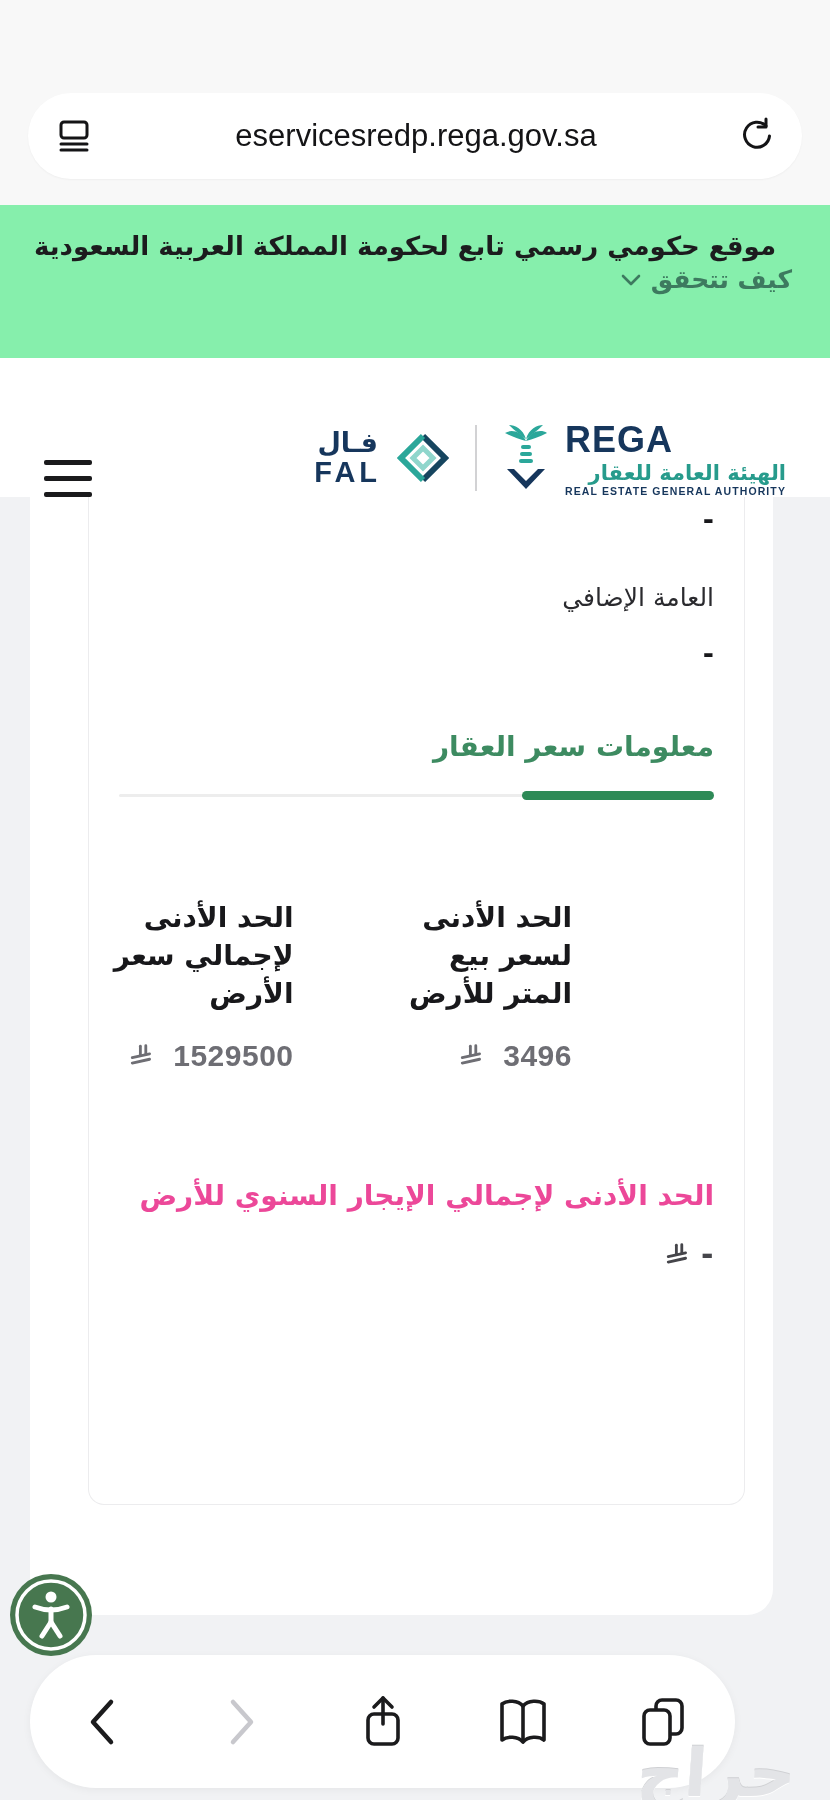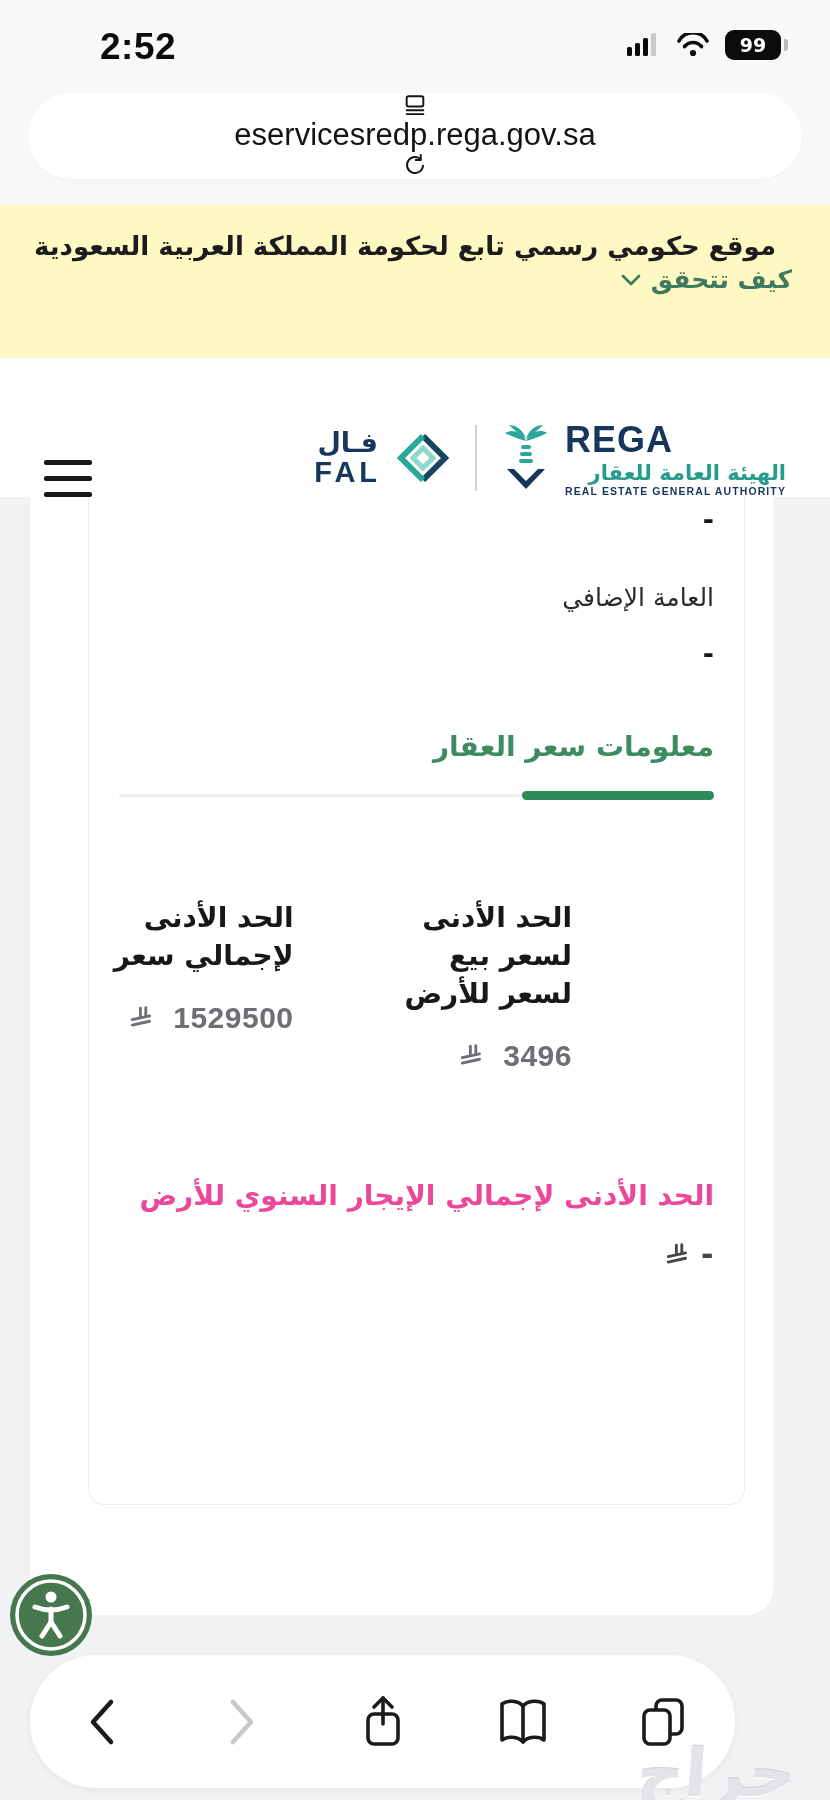--- a/index.html
+++ b/index.html
@@ -12,25 +12,25 @@
   .status-bar{position:absolute;left:0;top:0;width:830px;height:80px;}
   .status-time{position:absolute;left:100px;top:26px;font-size:37px;font-weight:bold;color:#0b0b0c;letter-spacing:.5px;}
   .status-icons{position:absolute;right:42px;top:30px;display:flex;align-items:center;gap:15px;}
   .battery{position:relative;width:56px;height:30px;background:#0c0c0d;border-radius:9px;
            display:flex;align-items:center;justify-content:center;}
   .battery span{color:#fff;font-size:19px;font-weight:bold;}
   .battery-nub{width:4px;height:12px;background:#bcbcbf;border-radius:0 3px 3px 0;margin-left:-12px;}
 
   .url-row{position:absolute;left:0;top:93px;width:830px;height:90px;}
   .url-pill{position:absolute;left:28px;right:28px;top:0;height:86px;background:#ffffff;border-radius:43px;
-            display:flex;align-items:center;padding:0 26px;box-sizing:border-box;box-shadow:0 1px 2px rgba(0,0,0,.04);flex-direction:column;}
+            display:flex;align-items:center;padding:0 26px;box-sizing:border-box;box-shadow:0 1px 2px rgba(0,0,0,.04);}
   .url-text{flex:1;text-align:center;font-size:31px;color:#141416;}
 
   
-  .gov-banner{position:absolute;left:0;top:205px;width:830px;height:153px;background:#fef9c3;box-sizing:border-box;
+  .gov-banner{position:absolute;left:0;top:205px;width:830px;height:153px;background:#86efac;box-sizing:border-box;
               padding:26px 38px 0 38px;}
   .gov-row1{direction:rtl;display:flex;align-items:center;gap:16px;}
   .gov-text{font-size:26px;font-weight:600;color:#1c1c1e;white-space:nowrap;}
   .gov-row2{direction:rtl;display:flex;align-items:center;gap:10px;margin-top:4px;color:#3d7a5f;}
   .verify-label{font-size:25px;font-weight:600;color:#3d7a5f;}
 
   
   .site-header{position:absolute;left:0;top:358px;width:830px;height:139px;background:#ffffff;
                display:flex;align-items:flex-end;box-sizing:border-box;padding:0 44px;}
   .hamburger{display:flex;flex-direction:column;gap:11px;width:48px;cursor:pointer;}
@@ -83,40 +83,20 @@
              text-shadow:0 1px 0 #ffffff, 0 -1px 0 #cfd0d3;transform:skewX(-4deg);}
 
   svg{display:block;}
 </style>
 </head>
 <body>
 
 <div class="frame">
 
   <div class="chrome-top">
-    <div class="status-bar">
-      <div class="status-time latin">2:52</div>
-      <div class="status-icons">
-        <svg width="34" height="24" viewBox="0 0 34 24">
-          <rect x="0" y="14" width="5" height="9" rx="1.5" fill="#0c0c0d"></rect>
-          <rect x="8" y="10" width="5" height="13" rx="1.5" fill="#0c0c0d"></rect>
-          <rect x="16" y="5" width="5" height="18" rx="1.5" fill="#0c0c0d"></rect>
-          <rect x="24" y="0" width="5" height="23" rx="1.5" fill="#c9c9cb"></rect>
-        </svg>
-        <svg width="34" height="24" viewBox="0 0 34 24">
-          <path d="M3 8 A16 16 0 0 1 31 8" fill="none" stroke="#0c0c0d" stroke-width="3.6" stroke-linecap="round"></path>
-          <path d="M8.5 13.5 A11 11 0 0 1 25.5 13.5" fill="none" stroke="#0c0c0d" stroke-width="3.6" stroke-linecap="round"></path>
-          <circle cx="17" cy="20" r="3.1" fill="#0c0c0d"></circle>
-        </svg>
-        <div class="battery">
-          <span>99</span>
-        </div>
-        <div class="battery-nub"></div>
-      </div>
-    </div>
 
     <div class="url-row">
       <div class="url-pill">
         <svg width="40" height="38" viewBox="0 0 40 38">
           <rect x="7" y="5" width="26" height="16" rx="3" fill="none" stroke="#141416" stroke-width="3"></rect>
           <line x1="7" y1="27" x2="33" y2="27" stroke="#141416" stroke-width="3" stroke-linecap="round"></line>
           <line x1="7" y1="33" x2="33" y2="33" stroke="#141416" stroke-width="3" stroke-linecap="round"></line>
         </svg>
         <div class="url-text latin">eservicesredp.rega.gov.sa</div>
         <svg width="38" height="40" viewBox="0 0 38 40">
@@ -194,34 +174,35 @@
 
         <div class="progress">
           <div class="progress-track"></div>
           <div class="progress-fill"></div>
         </div>
 
         <div class="cols">
           <div class="col col-a">
             <div class="col-line">الحد الأدنى</div>
             <div class="col-line">لسعر بيع</div>
-            <div class="col-line">لسعر للأرض</div>
+            <div class="col-line">المتر للأرض</div>
             <div class="value-row">
               <span class="value-num latin">3496</span>
               <svg width="26" height="26" viewBox="0 0 24 24">
                 <path d="M3 13.5 L19 10" fill="none" stroke="#6e6e74" stroke-width="2.6" stroke-linecap="round"></path>
                 <path d="M3 18.5 L19 15" fill="none" stroke="#6e6e74" stroke-width="2.6" stroke-linecap="round"></path>
                 <path d="M10.5 3 L10.5 11.5" fill="none" stroke="#6e6e74" stroke-width="2.6" stroke-linecap="round"></path>
                 <path d="M15.5 2.5 L15.5 10.3" fill="none" stroke="#6e6e74" stroke-width="2.6" stroke-linecap="round"></path>
               </svg>
             </div>
           </div>
           <div class="col col-b">
             <div class="col-line">الحد الأدنى</div>
             <div class="col-line">لإجمالي سعر</div>
+            <div class="col-line">الأرض</div>
             <div class="value-row">
               <span class="value-num latin">1529500</span>
               <svg width="26" height="26" viewBox="0 0 24 24">
                 <path d="M3 13.5 L19 10" fill="none" stroke="#6e6e74" stroke-width="2.6" stroke-linecap="round"></path>
                 <path d="M3 18.5 L19 15" fill="none" stroke="#6e6e74" stroke-width="2.6" stroke-linecap="round"></path>
                 <path d="M10.5 3 L10.5 11.5" fill="none" stroke="#6e6e74" stroke-width="2.6" stroke-linecap="round"></path>
                 <path d="M15.5 2.5 L15.5 10.3" fill="none" stroke="#6e6e74" stroke-width="2.6" stroke-linecap="round"></path>
               </svg>
             </div>
           </div>

